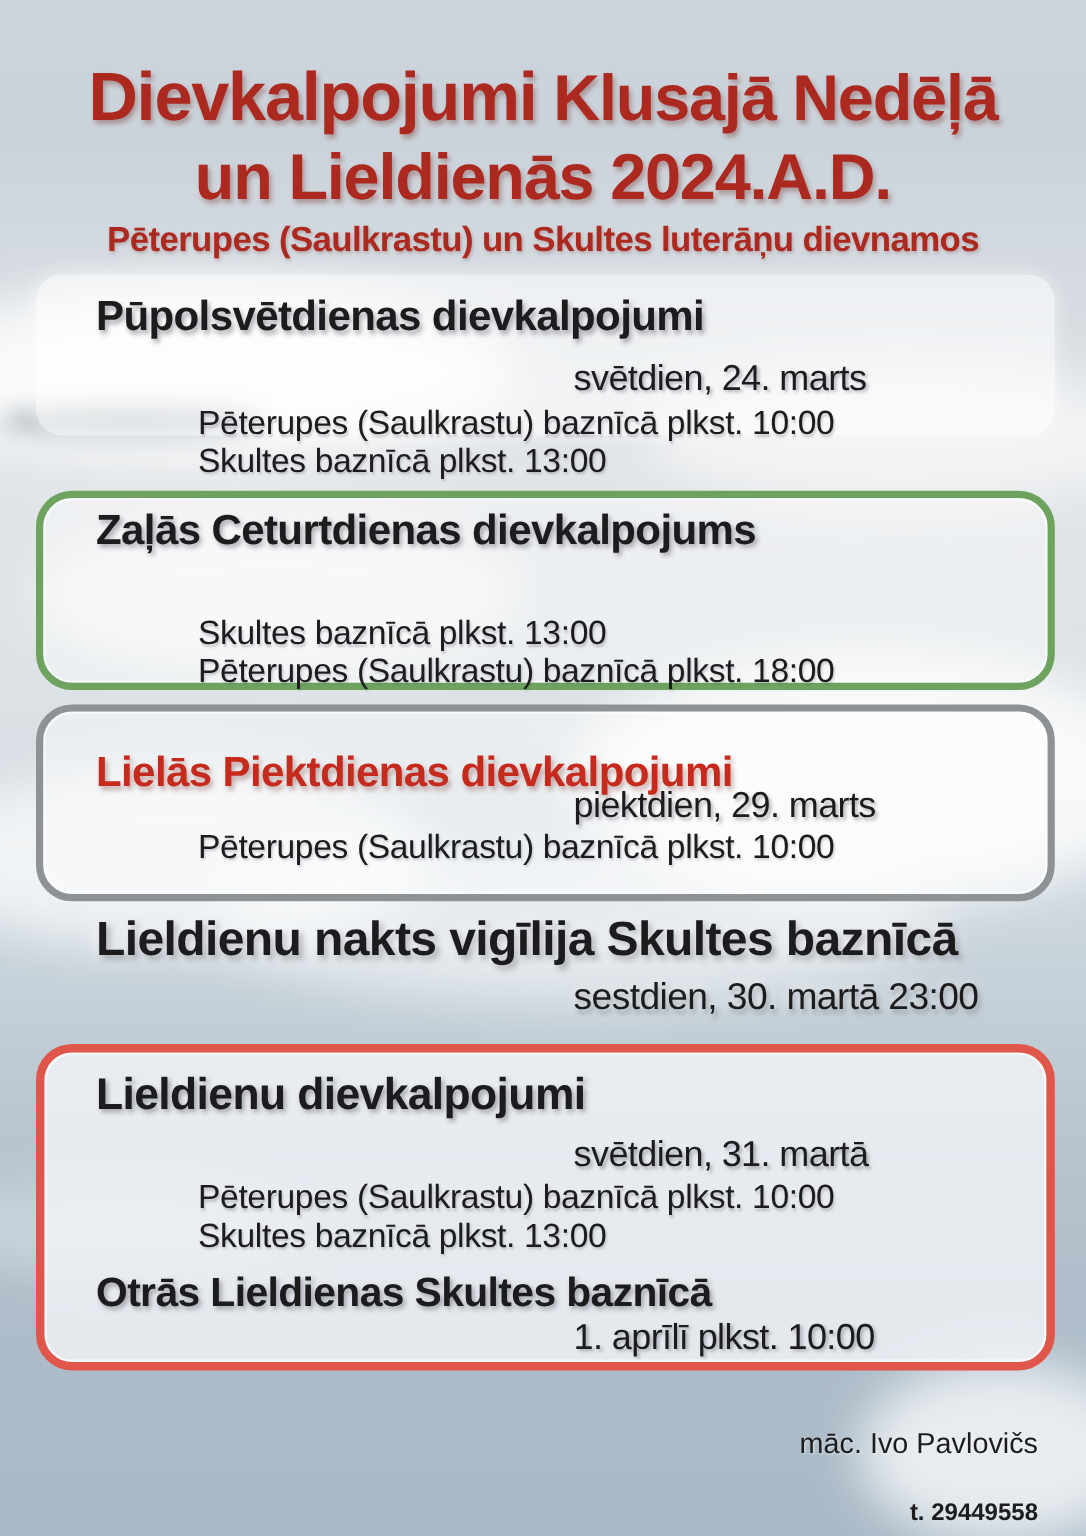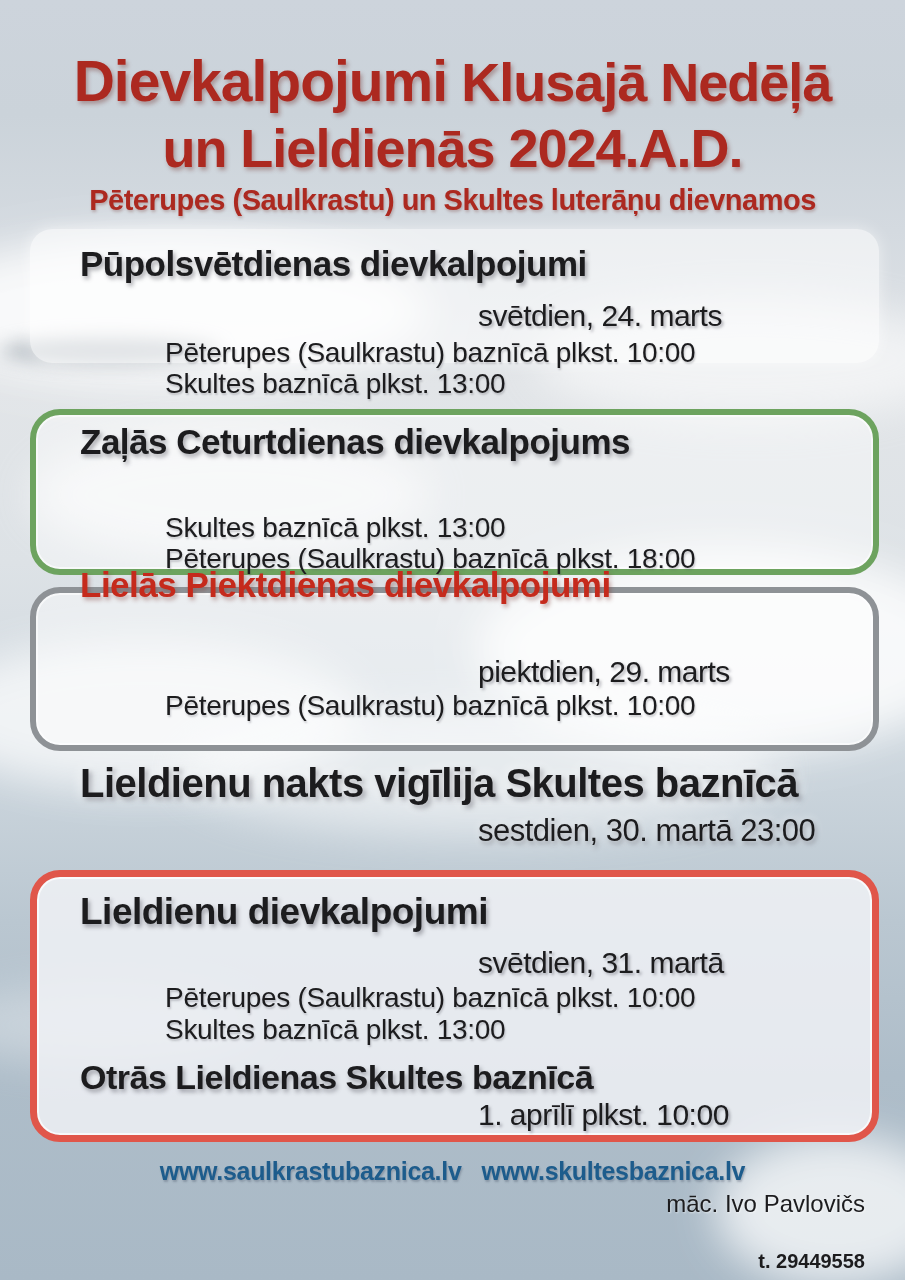--- a/index.html
+++ b/index.html
@@ -49,21 +49,21 @@
   
   .h{position:absolute;left:80px;font-weight:bold;font-size:35px;letter-spacing:-0.5px;
     text-shadow:2px 3px 4px rgba(70,70,82,.45);}
   .date{position:absolute;left:478px;font-weight:normal;font-size:30px;letter-spacing:-0.5px;
     text-shadow:2px 2px 3px rgba(70,70,82,.4);}
   .ln{position:absolute;left:165px;font-size:28px;letter-spacing:-0.3px;
     text-shadow:1px 2px 2px rgba(90,90,100,.3);}
 
   .s1-h{top:244px}.s1-d{top:299px}.s1-l0{top:337px}.s1-l1{top:368px}
   .s2-h{top:422px}.s2-d{top:477px}.s2-l0{top:512px}.s2-l1{top:543px}
-  .s3-h{top:565px;color:var(--heading-red);text-shadow:2px 3px 4px rgba(120,50,45,.4)}
+  .s3-h{top:624px;color:var(--heading-red);text-shadow:2px 3px 4px rgba(120,50,45,.4)}
   .s3-d{top:655px}.s3-l0{top:690px}.s3-l1{top:721px}
   .s4-h{top:761px;font-size:40px;
     text-shadow:0 0 14px rgba(255,255,255,.9),3px 3px 5px rgba(70,70,82,.5)}
   .s4-d{top:813px;font-size:31px;
     text-shadow:0 0 10px rgba(255,255,255,.85),2px 3px 4px rgba(70,70,82,.5)}
   .s5-h{top:891px;font-size:37px}.s5-d{top:946px}.s5-l0{top:982px}.s5-l1{top:1014px}
   .s5-xh{top:1058px;font-size:34px}.s5-xd{top:1098px}
 
   
   .links{position:absolute;top:1157px;left:0;width:100%;display:flex;
@@ -116,20 +116,16 @@
   <div class="h s4-h">Lieldienu nakts vigīlija Skultes baznīcā</div>
   <div class="date s4-d">sestdien, 30. martā 23:00</div>
 
   <div class="h s5-h">Lieldienu dievkalpojumi</div>
   <div class="date s5-d">svētdien, 31. martā</div>
   <div class="ln s5-l0">Pēterupes (Saulkrastu) baznīcā plkst. 10:00</div>
   <div class="ln s5-l1">Skultes baznīcā plkst. 13:00</div>
   <div class="h s5-xh">Otrās Lieldienas Skultes baznīcā</div>
   <div class="date s5-xd">1. aprīlī plkst. 10:00</div>
 
-  <div class="links">
-    <a href="#">www.saulkrastubaznica.lv</a>
-    <a href="#">www.skultesbaznica.lv</a>
-  </div>
   <div class="contact">māc. Ivo Pavlovičs</div>
   <div class="phone">t. 29449558</div>
 
 </div>
 
 </body></html>

